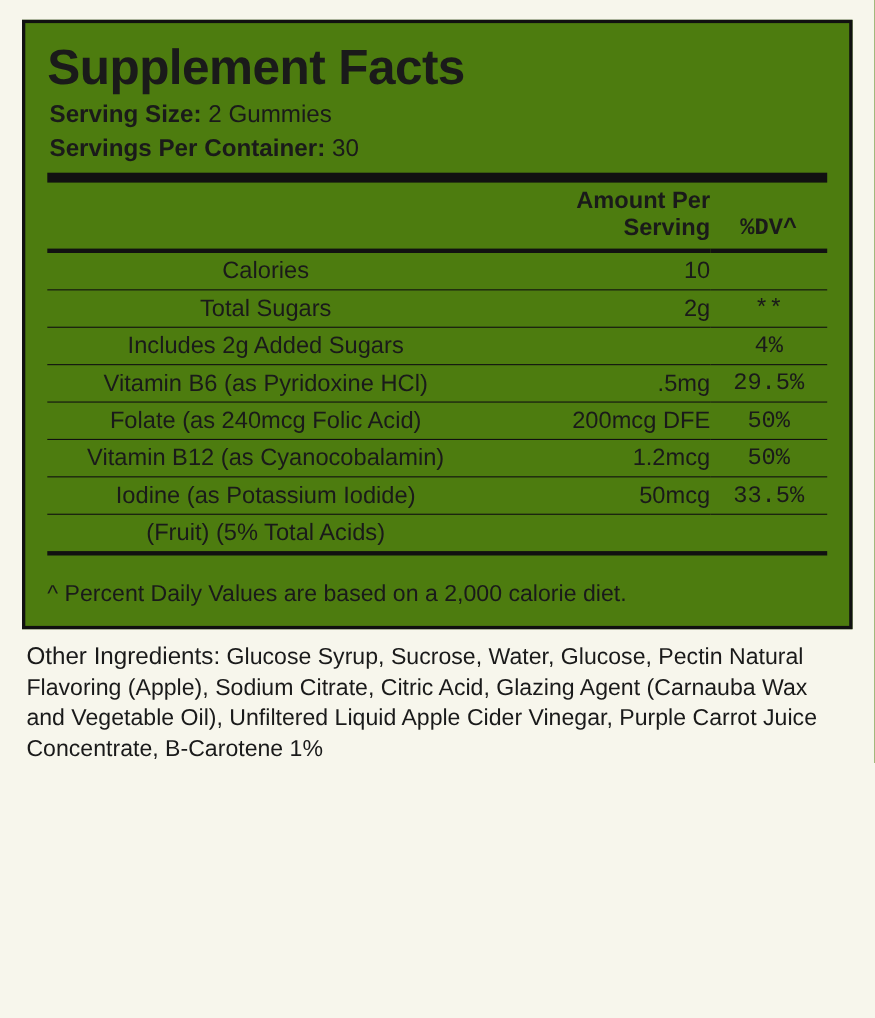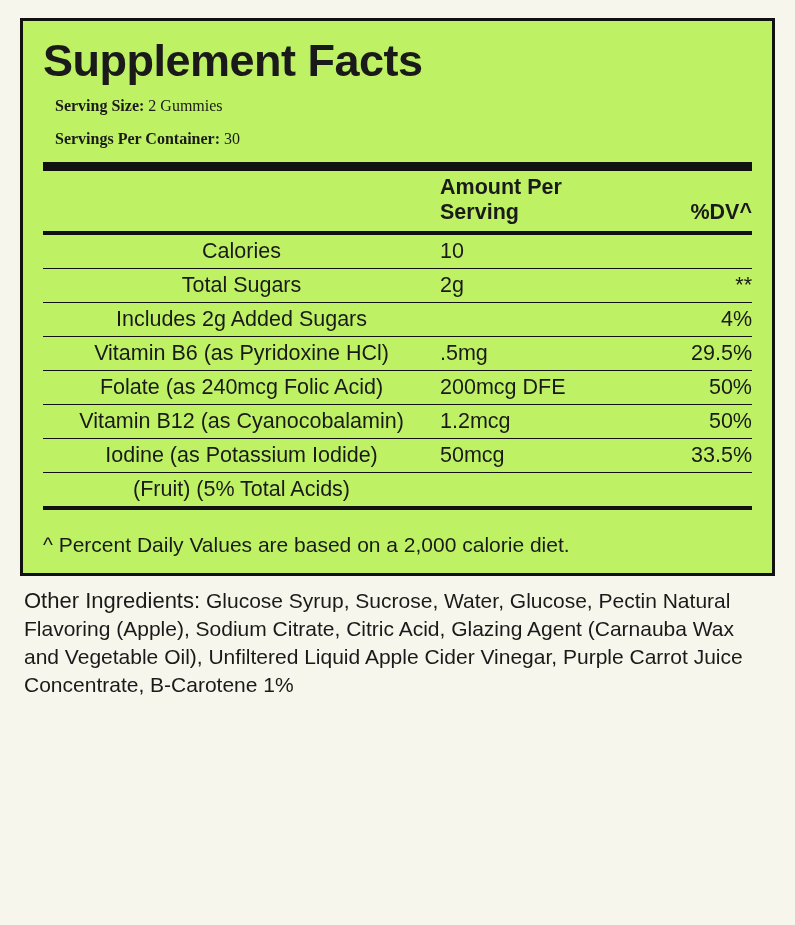--- a/index.html
+++ b/index.html
@@ -19,34 +19,33 @@
     width: 795px;
     height: 925px;
     padding: 18px 20px 10px 20px;
     display: flex;
     flex-direction: column;
   }
   .panel {
     box-sizing: border-box;
     border: 3px solid #111111;
     padding: 14px 20px 14px 20px;
-    background: #bef264;
+    background: #4d7c0f;
   }
   .title {
     font-size: 45px;
     font-weight: 700;
     letter-spacing: -0.5px;
     line-height: 1.05;
     margin: 2px 0 6px 0;
   }
   .serving-line {
-    font-size: 16px;
+    font-size: 22px;
     line-height: 1.30;
-    margin: 12px;
-    font-family: Liberation Serif, serif;
+    margin: 2px;
   }
   .serving-line b {
     font-weight: 700;
   }
   .rule-thick {
     border-top: 9px solid #111111;
     margin: 8px 0 0 0;
   }
   .rule-med {
     border-top: 4px solid #111111;
@@ -69,26 +68,28 @@
     border-bottom: 4px solid #111111;
     font-weight: 700;
     padding-bottom: 6px;
     padding-top: 4px;
   }
   td.name {
     text-align: center;
     width: 56%;
   }
   td.amount {
+    text-align: right;
     width: 29%;
     padding-right: 4px;
   }
   td.dv {
-    text-align: right;
+    text-align: center;
     width: 15%;
+    font-family: Liberation Mono, monospace;
   }
   .indent1 { padding-left: 26px; }
   .indent2 { padding-left: 52px; }
   .footnotes {
     font-size: 21px;
     line-height: 1.35;
     padding-top: 21px;
   }
   .other {
     font-size: 21px;

